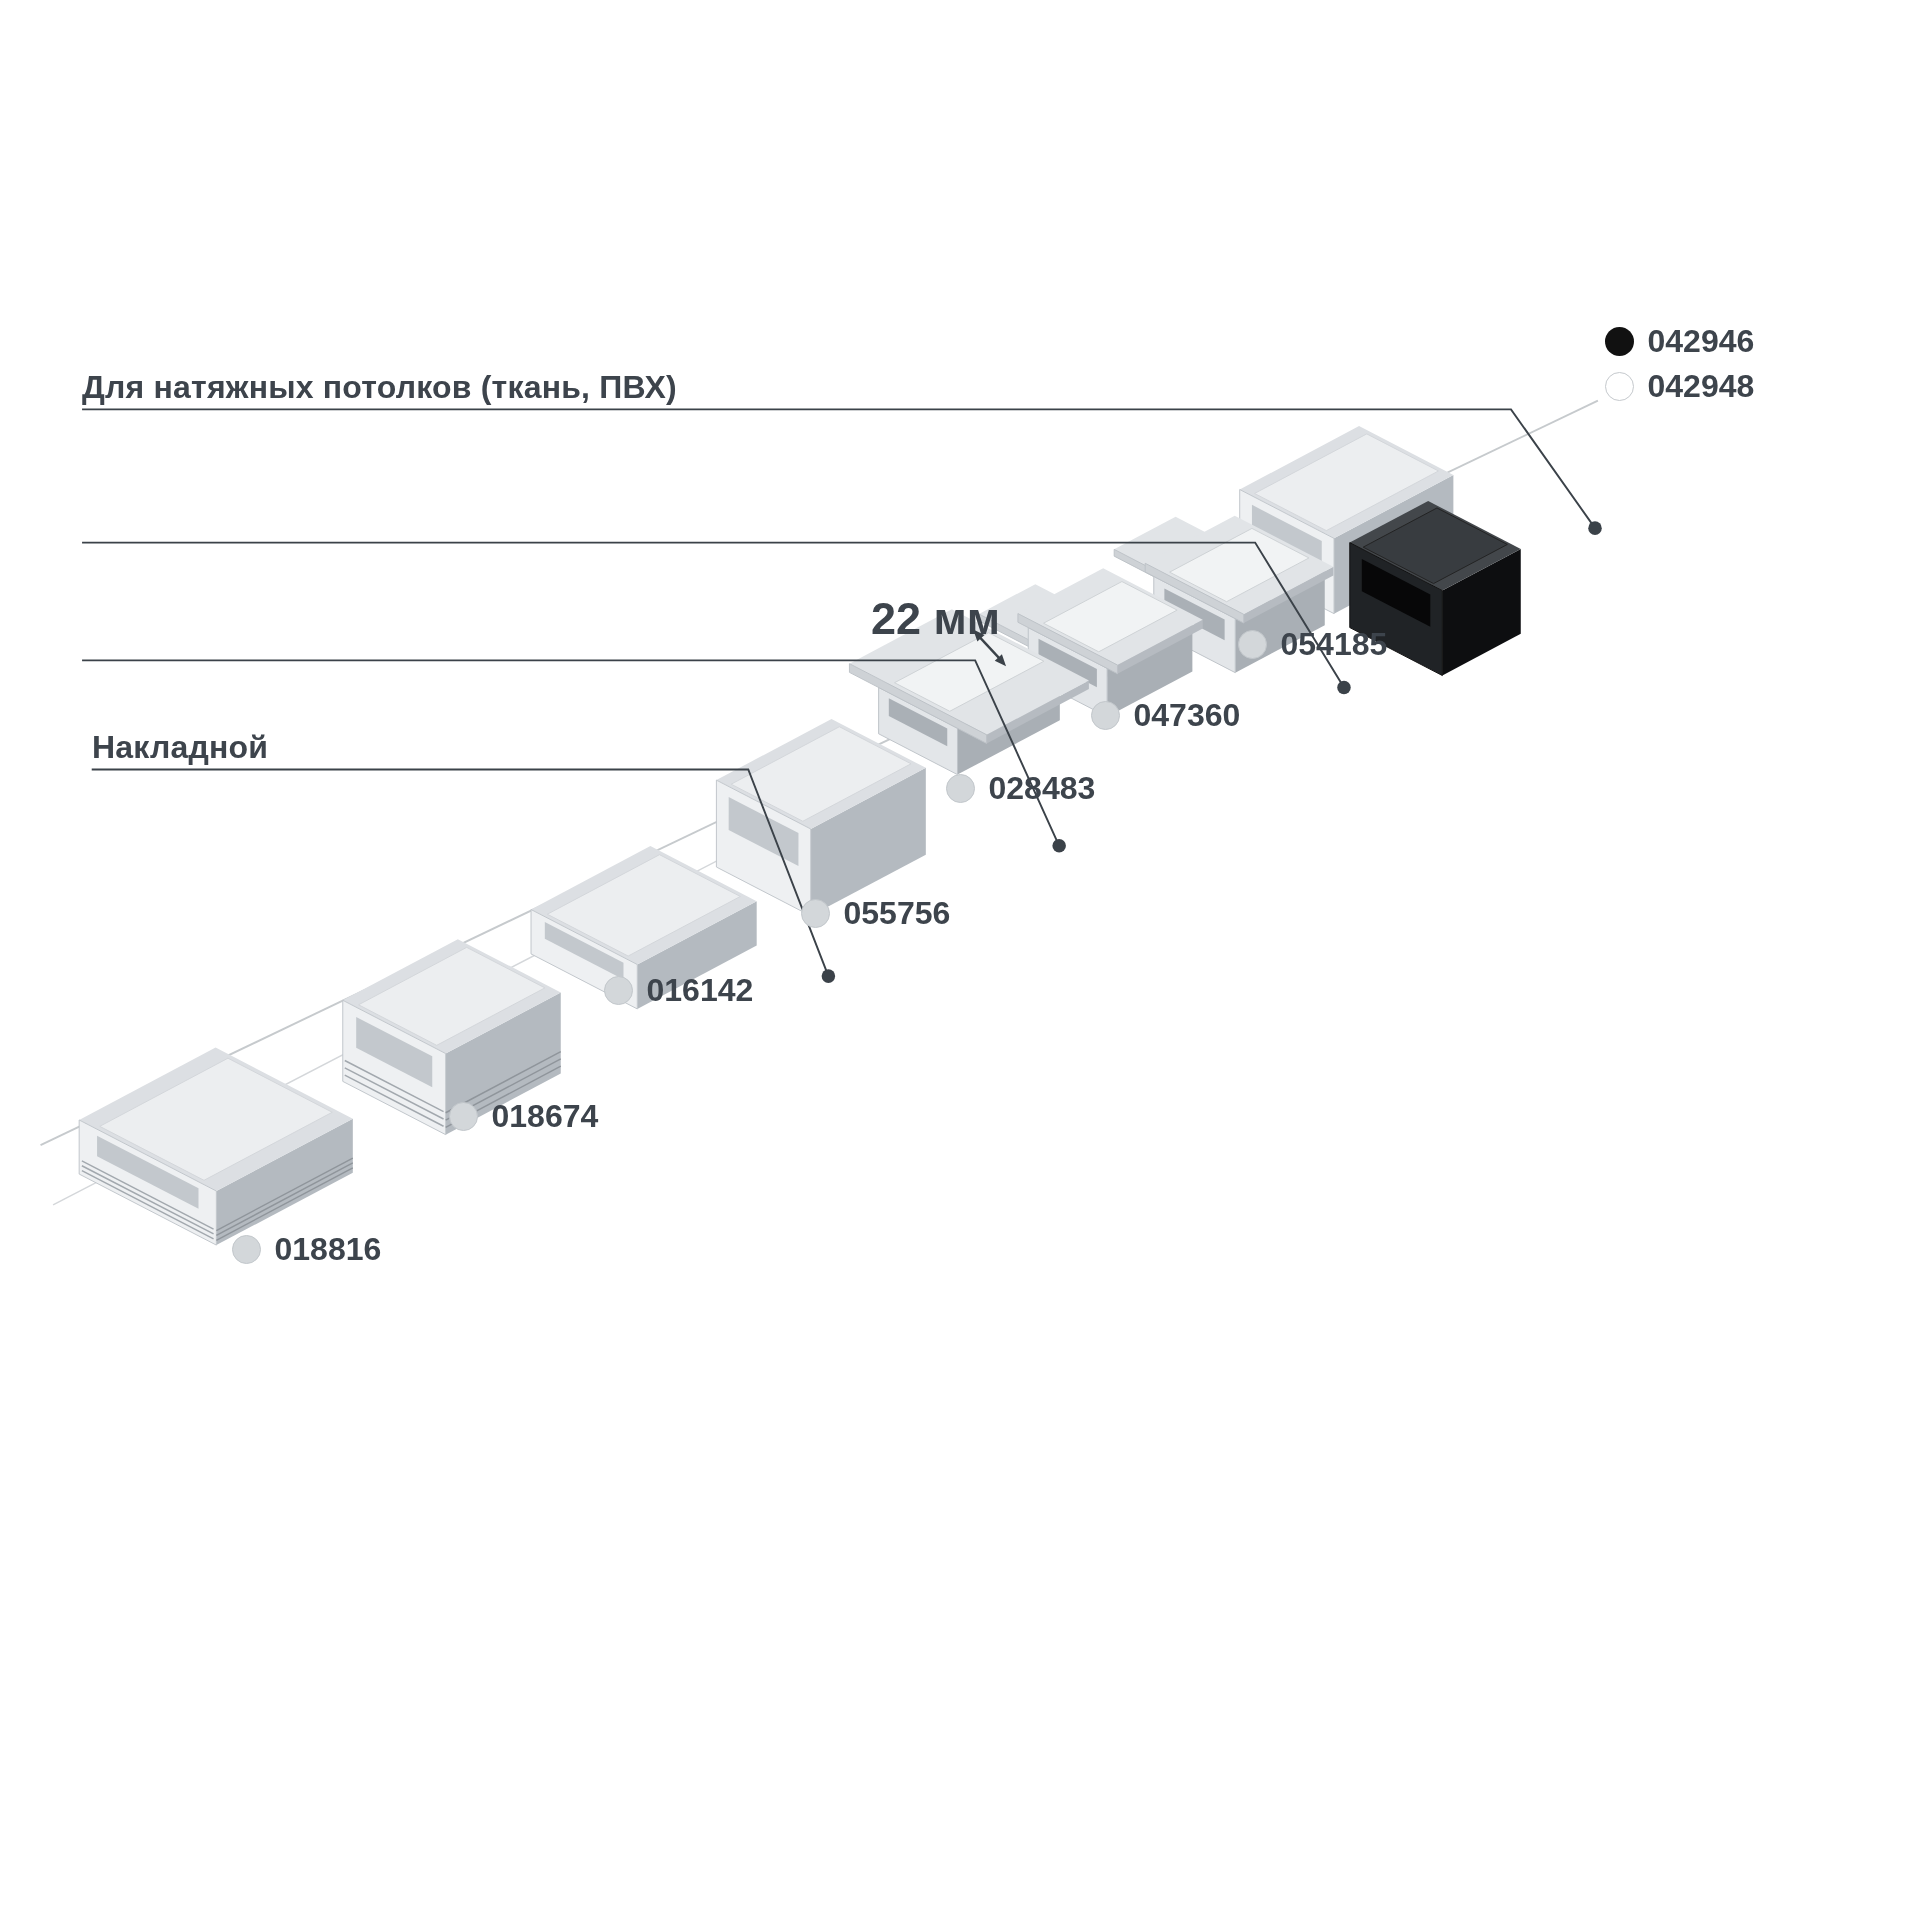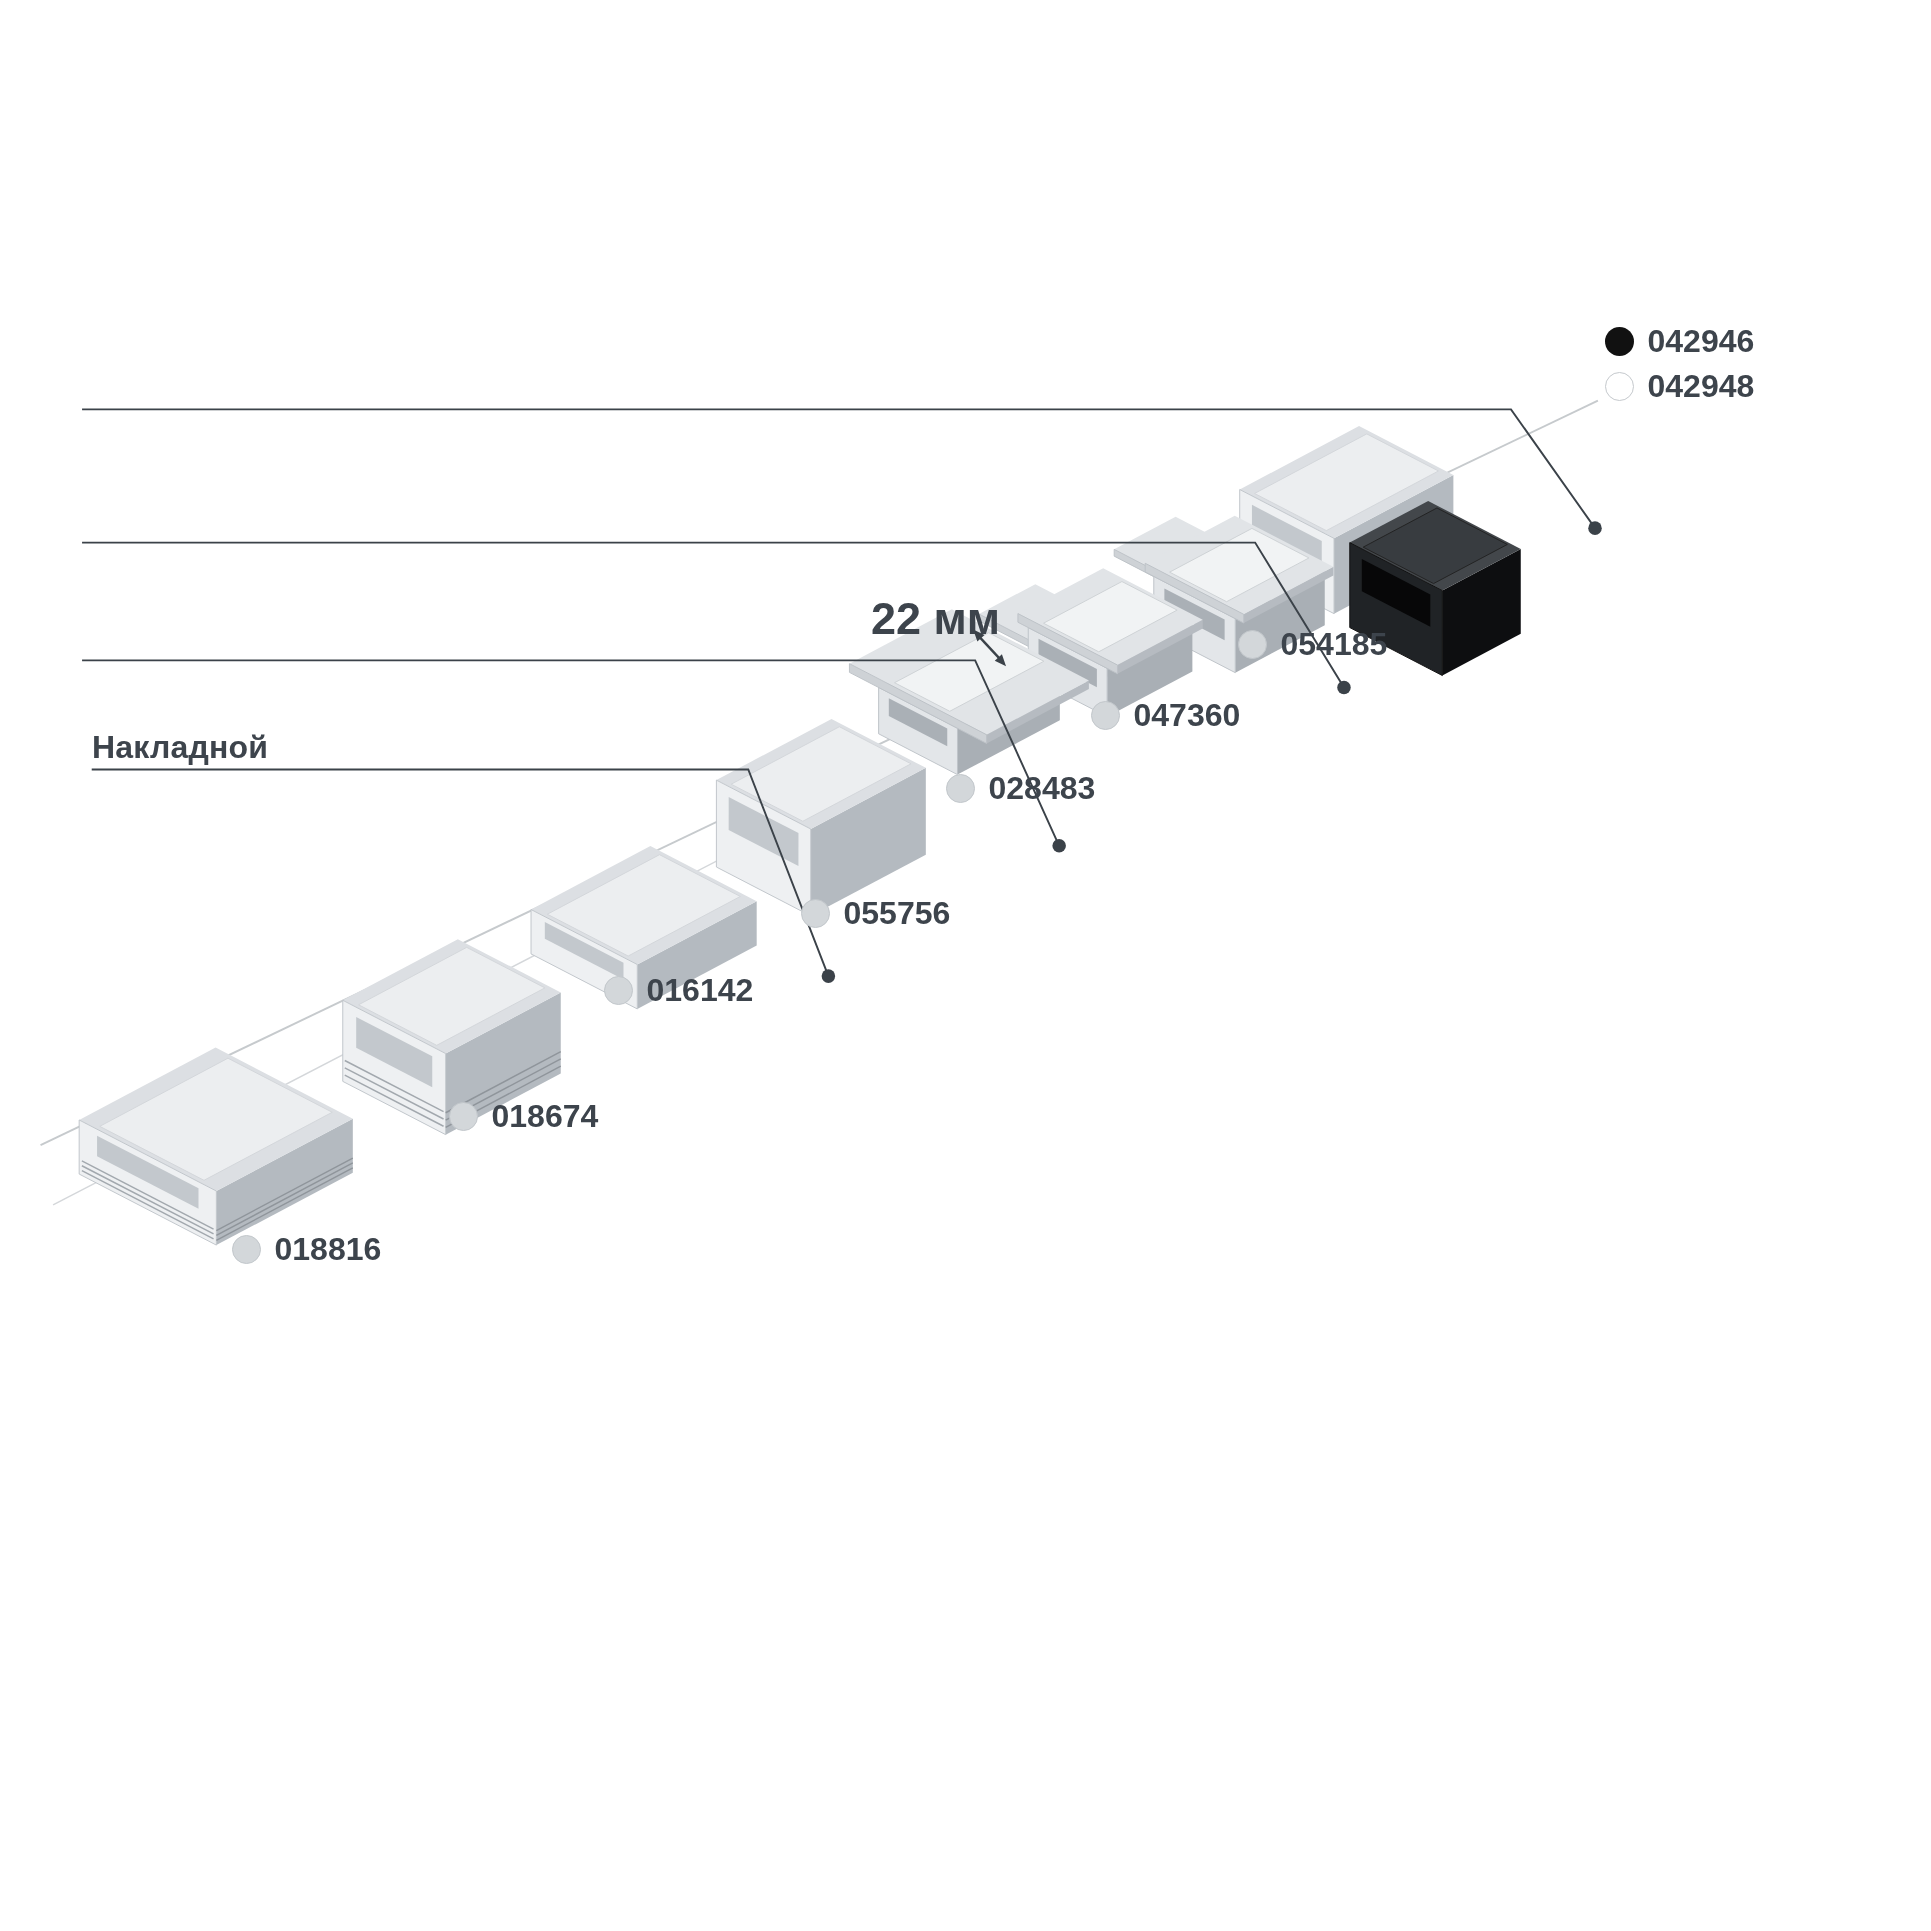--- a/index.html
+++ b/index.html
@@ -118,20 +118,21 @@
       <circle cx="1392" cy="712" r="7" fill="#3b4249"></circle>
       <polyline points="85,684 1010,684 1097,876" fill="none" stroke="#3b4249" stroke-width="2"></polyline>
       <circle cx="1097" cy="876" r="7" fill="#3b4249"></circle>
       <polyline points="95,797 775,797 858,1011" fill="none" stroke="#3b4249" stroke-width="2"></polyline>
       <circle cx="858" cy="1011" r="7" fill="#3b4249"></circle>
       <line x1="1012" y1="657" x2="1038" y2="685" stroke="#3b4249" stroke-width="2.5"></line>
       <polygon points="1008,652 1012.3,664.3 1019.7,657.7" fill="#3b4249"></polygon>
       <polygon points="1042,690 1030.3,684.3 1037.7,677.7" fill="#3b4249"></polygon>
     </svg>
 
+  <div class="cat" style="left:82px;top:369px">Для натяжных потолков (ткань, ПВХ)</div>
   <div class="cat" style="left:92px;top:729px">Накладной</div>
 
   <div class="code-row" style="left:1605px;top:323px">
     <span class="dot black"></span>
     <span>042946</span>
   </div>
   <div class="code-row" style="left:1605px;top:368px">
     <span class="dot white"></span>
     <span>042948</span>
   </div>

